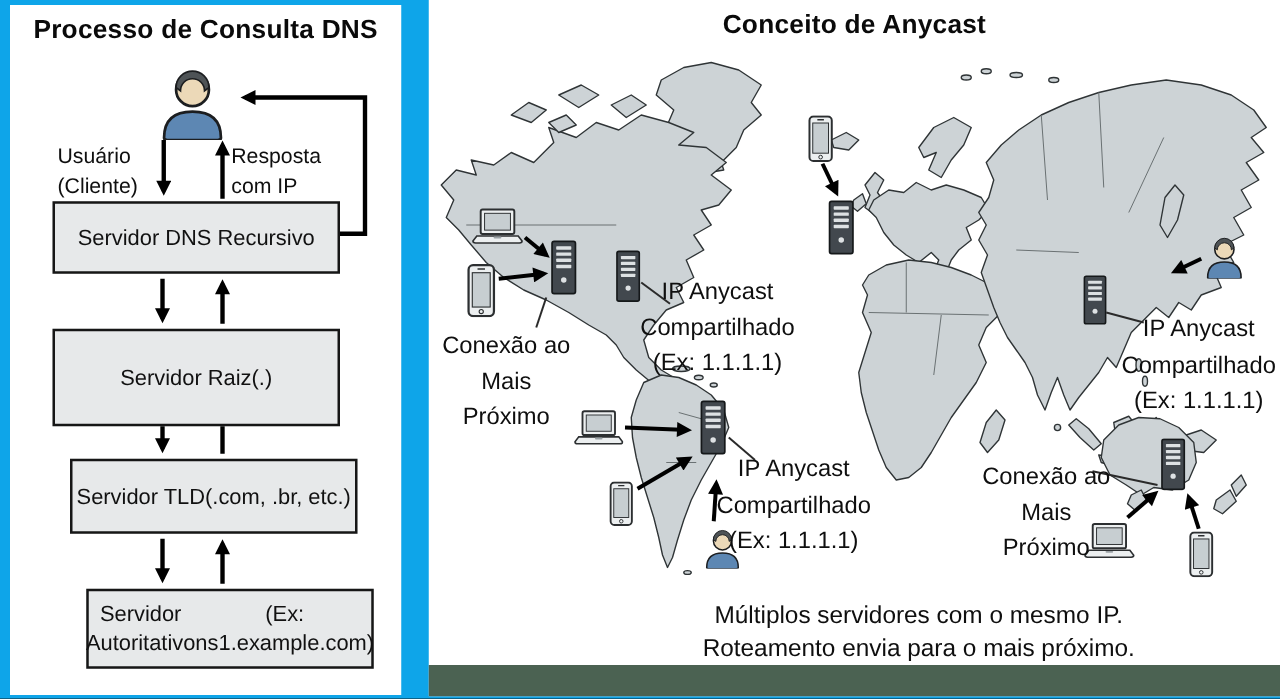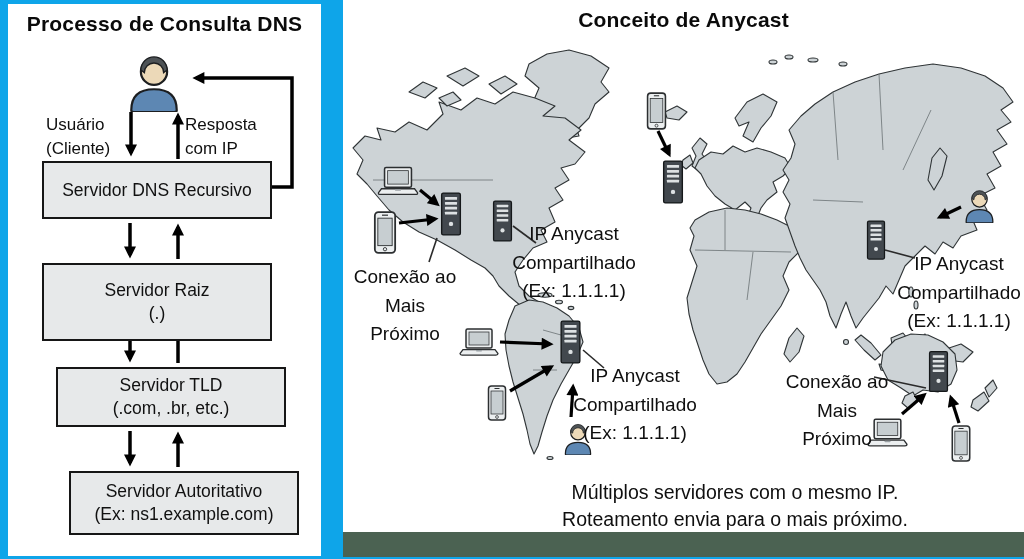--- a/index.html
+++ b/index.html
@@ -5,21 +5,21 @@
   html,body{margin:0;padding:0;background:#000;}
   #app{position:relative;width:1024px;height:559px;background:#0ea5e9;
        font-family:"Liberation Sans",sans-serif;overflow:hidden;}
   .panel{position:absolute;background:#fff;}
   #panel-left{left:8px;top:4px;width:313px;height:552px;}
   #panel-right{left:343px;top:0;width:681px;height:557px;}
   .title{margin:0;position:absolute;left:0;right:0;top:8px;text-align:center;
          font-size:21px;font-weight:bold;color:#0a0a0a;letter-spacing:.2px;}
   .abs{position:absolute;}
   .box{position:absolute;left:34px;width:230px;background:#e7e9ea;border:2px solid #161616;
-       display:flex;flex-direction:column;justify-content:center;align-items:center;
+       display:flex;flex-direction:row;justify-content:center;align-items:center;
        font-size:17.5px;color:#111;line-height:1.3;text-align:center;box-sizing:border-box;}
   .lbl{position:absolute;text-align:left;font-size:17px;line-height:1.4;color:#0f0f0f;}
   .lbl span{display:block;}
   .mlbl{position:absolute;text-align:center;font-size:19px;line-height:1.5;color:#0f0f0f;}
   .mlbl span{display:block;}
   .caption{position:absolute;text-align:center;font-size:19.5px;line-height:1.38;color:#0f0f0f;}
   .caption span{display:block;}
   .band{position:absolute;left:0;right:0;top:532px;height:25px;background:#4b6252;}
   svg{display:block;}
 </style>

